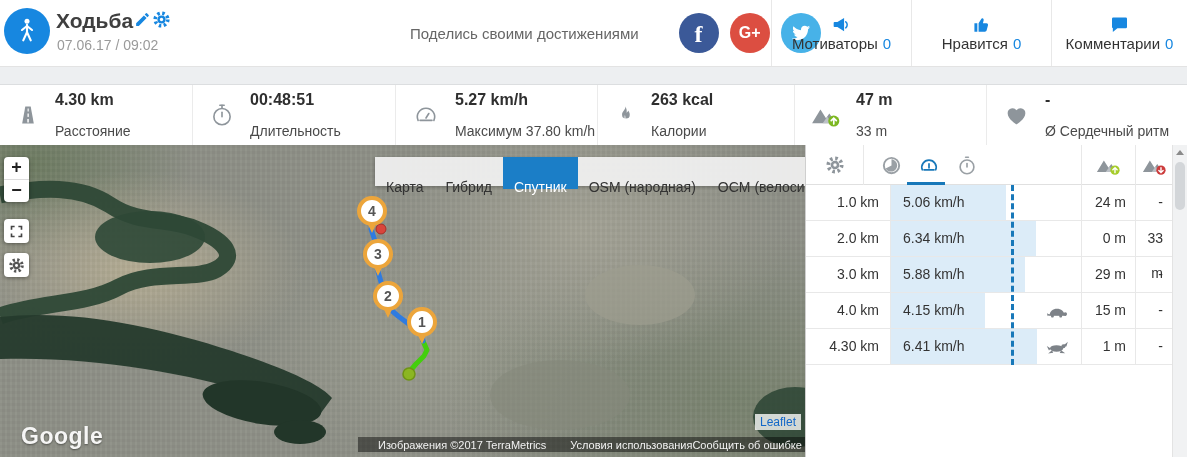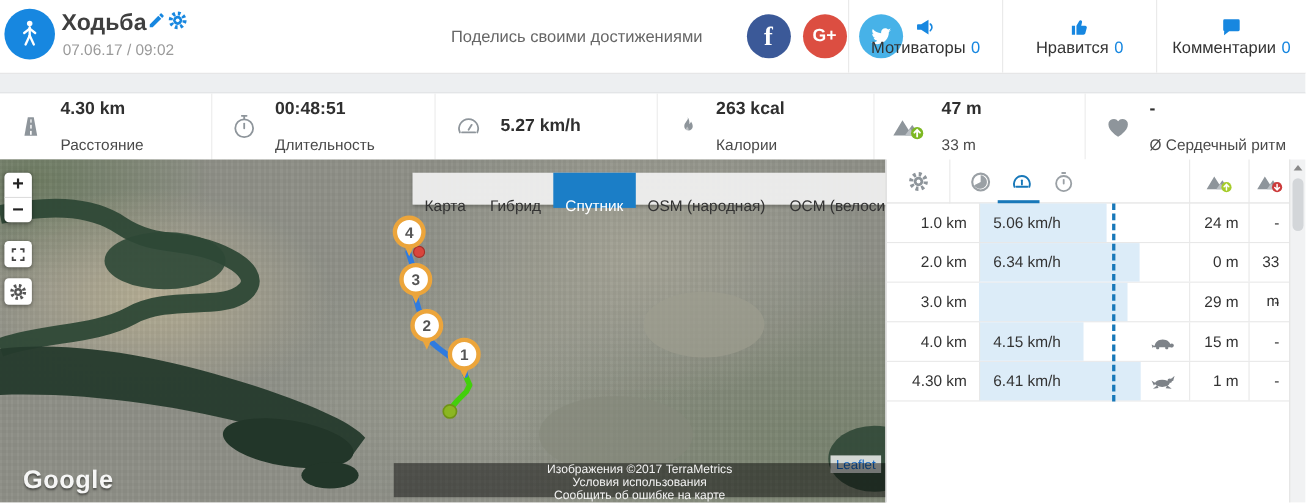--- a/index.html
+++ b/index.html
@@ -55,21 +55,21 @@
   .layer.active{background:#1b7ec7;color:#fff;}
 
   .zoomctl{position:absolute;left:4px;top:12px;width:25px;background:#fff;border-radius:4px;box-shadow:0 1px 4px rgba(0,0,0,.4);z-index:6;overflow:hidden;}
   .zbtn{height:22px;text-align:center;font-size:18px;font-weight:700;color:#222;line-height:21px;cursor:pointer;}
   .zsep{height:1px;background:#ddd;}
   .sqbtn{position:absolute;left:4px;width:25px;height:24px;background:#fff;border-radius:4px;box-shadow:0 1px 4px rgba(0,0,0,.4);z-index:6;display:flex;align-items:center;justify-content:center;cursor:pointer;}
   .fs{top:74px;} .mgear{top:108px;}
 
   .google{position:absolute;left:6px;bottom:7px;color:#fff;font-size:23px;font-weight:700;letter-spacing:.5px;opacity:.92;text-shadow:0 1px 2px rgba(0,0,0,.5);z-index:6;margin-left:15px;}
   .leaflet{position:absolute;right:4px;bottom:27px;background:rgba(255,255,255,.78);color:#1368c8;font-size:12px;line-height:16px;padding:0 5px;z-index:6;}
-  .attr{position:absolute;left:358px;right:0;bottom:5px;height:31px;background:rgba(0,0,0,.45);color:#f2f2f2;font-size:11px;display:flex;align-items:center;padding:0 9px;white-space:nowrap;z-index:6;flex-direction:column;}
+  .attr{position:absolute;left:358px;right:0;bottom:5px;height:15px;background:rgba(0,0,0,.45);color:#f2f2f2;font-size:11px;display:flex;align-items:center;padding:0 20px;white-space:nowrap;z-index:6;}
   .attr .sep{width:1px;height:10px;background:rgba(255,255,255,.55);margin:0 12px;}
   .attr .gap{width:22px;}
   .attr a{color:#f2f2f2;text-decoration:none;}
 
   
   .panel{position:absolute;left:805px;top:145px;width:382px;height:312px;background:#fff;border-left:1px solid #cfcfcf;z-index:5;font-size:14px;color:#333;}
   .p-head{position:absolute;top:0;left:0;width:367px;height:40px;border-bottom:1px solid #e0e0e0;}
   .p-gear{position:absolute;left:0;top:0;width:57px;height:40px;display:flex;align-items:center;justify-content:center;cursor:pointer;}
   .p-tabs{position:absolute;left:57px;top:0;width:218px;height:40px;border-left:1px solid #e8e8e8;display:flex;align-items:center;padding-left:14px;gap:12px;}
   .p-tab{width:26px;height:26px;display:flex;align-items:center;justify-content:center;cursor:pointer;}
@@ -194,20 +194,21 @@
         </div>
     </div>
     <div class="stat" style="width:202px">
       <svg class="stat-icon" width="28" height="26" viewBox="0 0 24 24" fill="none" stroke="#8e959b" stroke-width="1.5" stroke-linecap="round">
           <path d="M4.7 17a8 8 0 1 1 14.6 0"></path>
           <path d="M6.5 17h11"></path>
           <path d="M12 14.8l2.6-4.2"></path>
         </svg>
       <div>
           <div class="stat-val">5.27 km/h</div>
+          <div class="stat-label">Максимум 37.80 km/h</div>
         </div>
     </div>
     <div class="stat" style="width:197px">
       <svg class="stat-icon" width="22" height="26" viewBox="0 0 24 24" fill="#8e959b">
           <path d="M12.2 2.5c1.3 3.4-3.4 5-3.4 9.2a4.2 4.2 0 0 0 8.4 0c0-2.2-1.1-3.4-1.7-4.6-.3 1.2-.9 1.9-1.8 2.4.7-2.3-.3-5-1.5-7z"></path>
           <path d="M12.4 16.8a2 2 0 0 1-2-2c0-1.2.9-1.8 1.4-2.7.5.9 1.3 1.6 1.3 2.7a2 2 0 0 1-.7 2z" fill="#fff" opacity=".4"></path>
         </svg>
       <div>
           <div class="stat-val">263 kcal</div>
           <div class="stat-label">Калории</div>
@@ -377,20 +378,21 @@
         <div class="bar" style="width: 146px;"></div>
         <div class="cell c-km">2.0 km</div>
         <div class="cell c-speed">6.34 km/h</div>
         <span class="badge-slot"></span>
         <div class="cell c-asc">0 m</div>
         <div class="cell c-desc">33 m</div>
       </div>
       <div class="split-row">
         <div class="bar" style="width: 135px;"></div>
         <div class="cell c-km">3.0 km</div>
+        <div class="cell c-speed">5.88 km/h</div>
         <span class="badge-slot"></span>
         <div class="cell c-asc">29 m</div>
         <div class="cell c-desc">-</div>
       </div>
       <div class="split-row">
         <div class="bar" style="width: 95px;"></div>
         <div class="cell c-km">4.0 km</div>
         <div class="cell c-speed">4.15 km/h</div>
         <span class="badge-slot"><svg width="22" height="15" viewBox="0 0 24 16" fill="#7d8288">
               <path d="M4 12c0-4.2 3.6-7 8-7s8 2.8 8 7z"></path>

